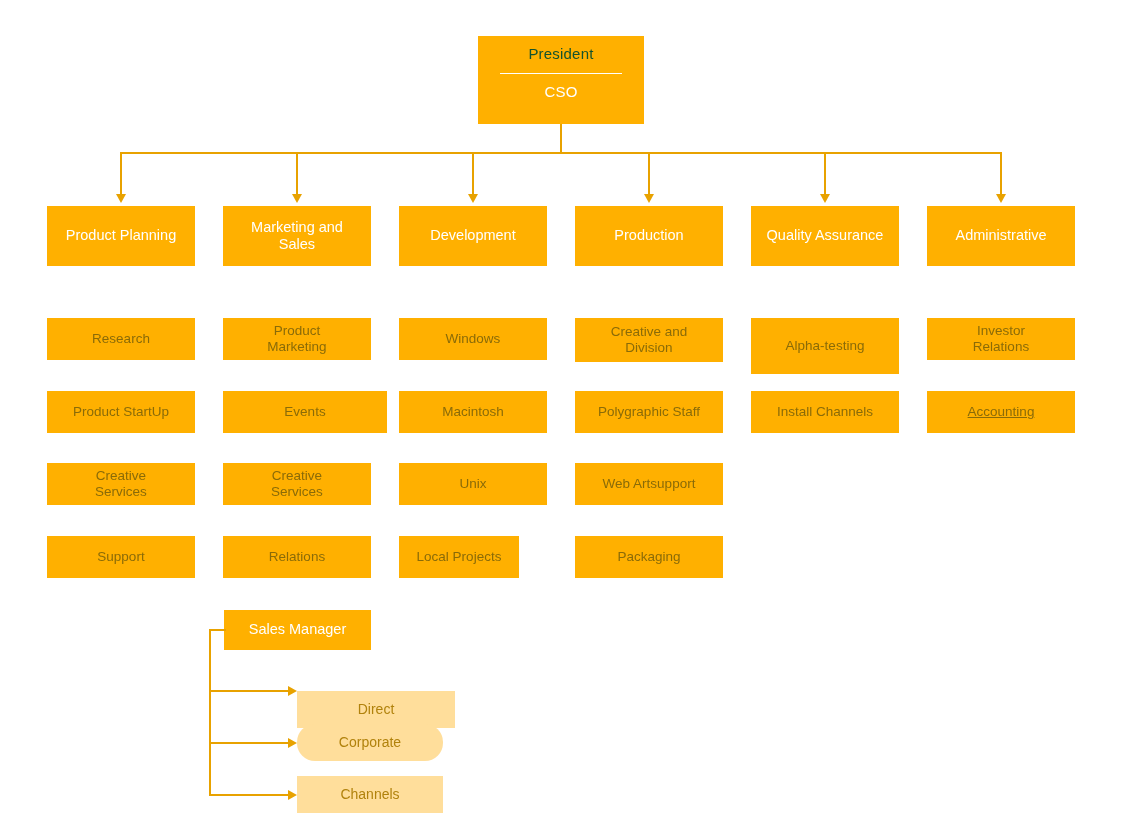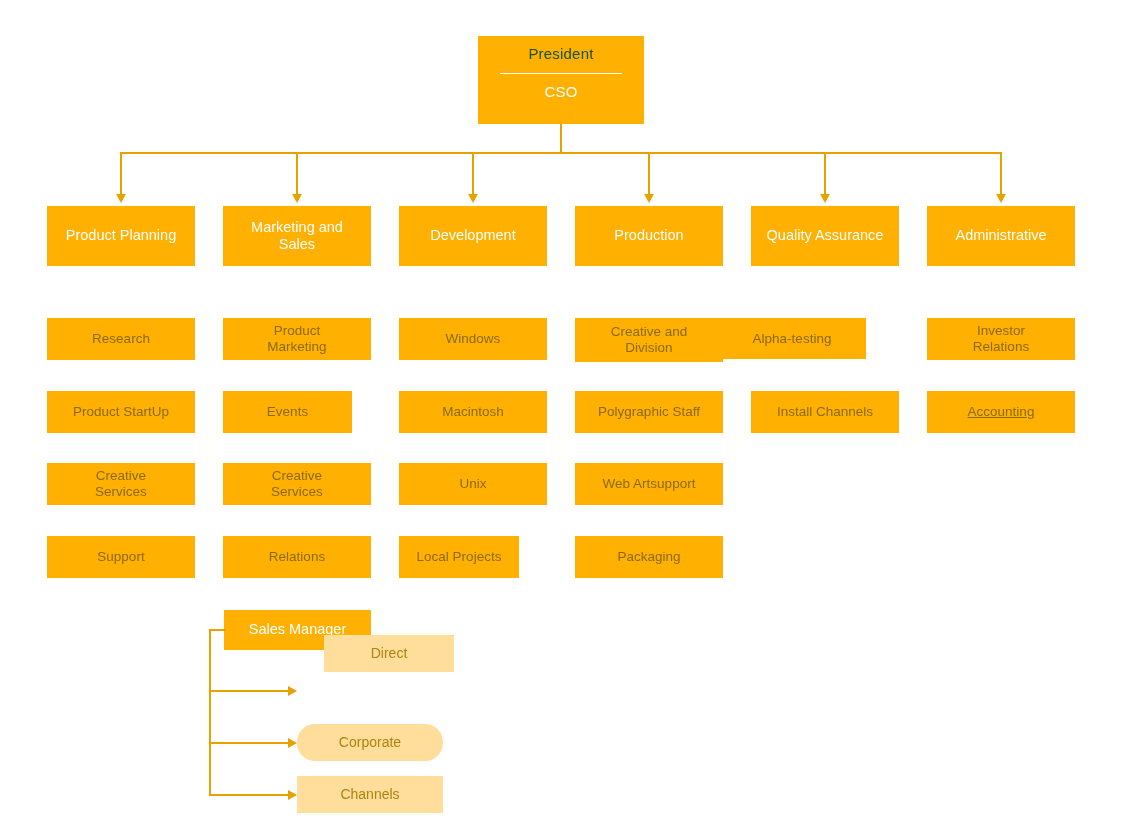--- a/index.html
+++ b/index.html
@@ -163,21 +163,21 @@
   <div class="box unit-box" style="left:47px; top:463px; width:148px; height:42px;">
     <span>Creative<br>Services</span>
   </div>
   <div class="box unit-box" style="left:47px; top:536px; width:148px; height:42px;">
     <span>Support</span>
   </div>
 
   <div class="box unit-box" style="left:223px; top:318px; width:148px; height:42px;">
     <span>Product<br>Marketing</span>
   </div>
-  <div class="box unit-box" style="left:223px; top:391px; width:129px; height:42px;">
+  <div class="box unit-box" style="left:223px; top:391px; width:164px; height:42px;">
     <span>Events</span>
   </div>
   <div class="box unit-box" style="left:223px; top:463px; width:148px; height:42px;">
     <span>Creative<br>Services</span>
   </div>
   <div class="box unit-box" style="left:223px; top:536px; width:148px; height:42px;">
     <span>Relations</span>
   </div>
 
   <div class="box unit-box" style="left:399px; top:318px; width:148px; height:42px;">
@@ -199,21 +199,21 @@
   <div class="box unit-box" style="left:575px; top:391px; width:148px; height:42px;">
     <span>Polygraphic Staff</span>
   </div>
   <div class="box unit-box" style="left:575px; top:463px; width:148px; height:42px;">
     <span>Web Artsupport</span>
   </div>
   <div class="box unit-box" style="left:575px; top:536px; width:148px; height:42px;">
     <span>Packaging</span>
   </div>
 
-  <div class="box unit-box" style="left:718px; top:318px; width:148px; height:41px;text-align:right;">
+  <div class="box unit-box" style="left:751px; top:318px; width:148px; height:56px;text-align:right;">
     <span>Alpha-testing</span>
   </div>
   <div class="box unit-box" style="left:751px; top:391px; width:148px; height:42px;">
     <span>Install Channels</span>
   </div>
 
   <div class="box unit-box" style="left:927px; top:318px; width:148px; height:42px;">
     <span>Investor<br>Relations</span>
   </div>
   <div class="box unit-box" style="left:927px; top:391px; width:148px; height:42px;text-decoration:underline;">
@@ -229,21 +229,21 @@
 
   <div class="hline" style="left:209px; top:690px; width:79px;"></div>
   <div class="arrow-right" style="left:288px; top:686px;"></div>
 
   <div class="hline" style="left:209px; top:742px; width:79px;"></div>
   <div class="arrow-right" style="left:288px; top:738px;"></div>
 
   <div class="hline" style="left:209px; top:794px; width:79px;"></div>
   <div class="arrow-right" style="left:288px; top:790px;"></div>
 
-  <div class="box leaf-box" style="left:297px; top:635px; width:130px; height:37px;margin-left:27px;">
+  <div class="box leaf-box" style="left:297px; top:691px; width:158px; height:37px;">
     <span>Direct</span>
   </div>
   <div class="box leaf-box" style="left:297px; top:724px; width:146px; height:37px;border-radius:18px;">
     <span>Corporate</span>
   </div>
   <div class="box leaf-box" style="left:297px; top:776px; width:146px; height:37px;">
     <span>Channels</span>
   </div>
 
 </div>

